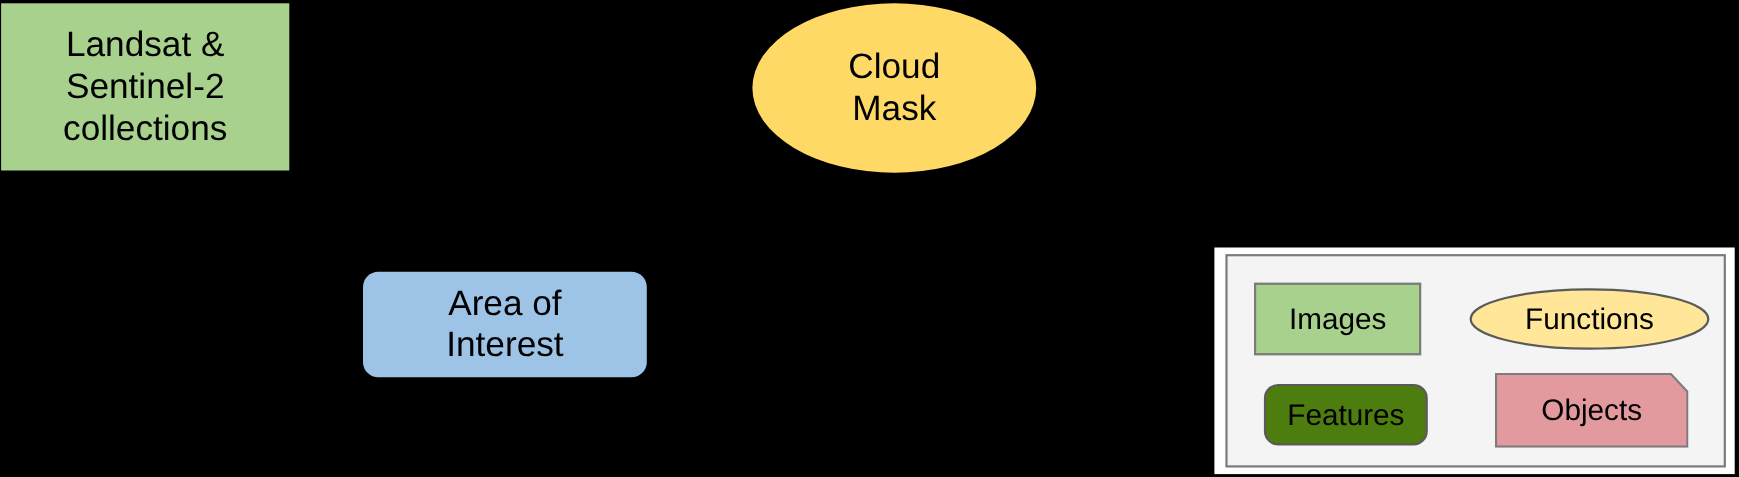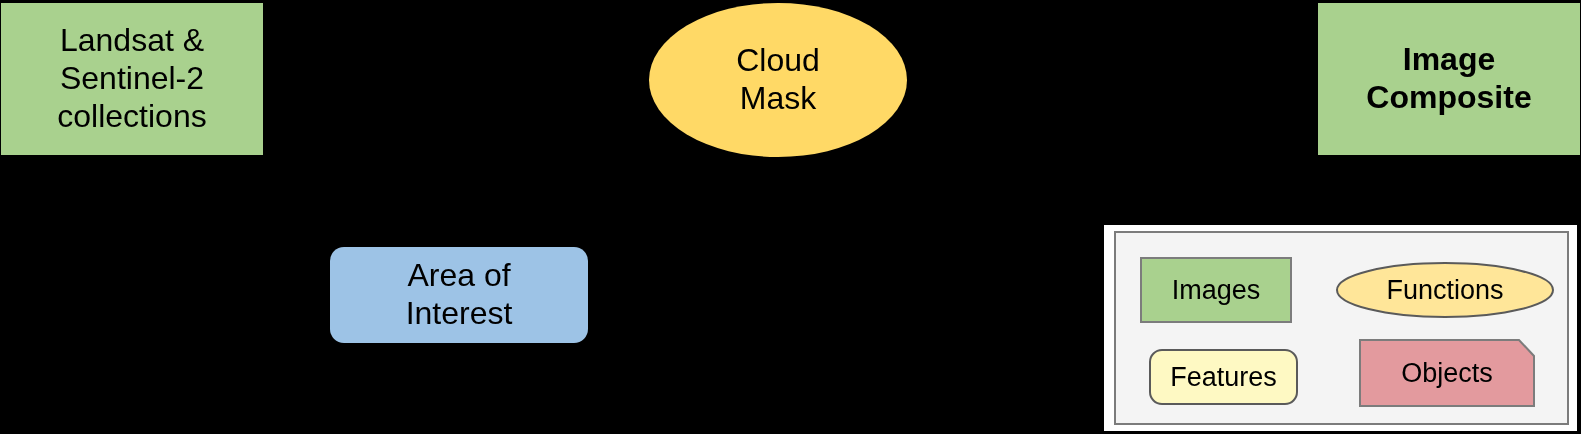--- a/index.html
+++ b/index.html
@@ -84,21 +84,21 @@
     text-align: center;
     color: #000000;
     font-size: 27px;
     box-sizing: border-box;
   }
   .lg-images {
     background: #A9D18E;
     border: 2px solid #7C7C7C;
   }
   .lg-features {
-    background: #fef9c3;
+    background: #4d7c0f;
     border: 2px solid #5A5A5A;
     border-radius: 13px;
   }
   .lg-functions-wrap { position: absolute; text-decoration: underline; }
   .lg-functions-wrap svg { position: absolute; left: 0; top: 0; }
   .lg-functions-text {
     position: absolute;
     left: 0; top: 0;
     width: 100%; height: 100%;
     display: flex; align-items: center; justify-content: center;
@@ -119,30 +119,26 @@
 
 <div id="canvas">
 
   <div class="node box-green" style="left:1px; top:3px; width:262px; height:152px;">
     <span class="node-label">Landsat &amp;
 Sentinel-2
 collections</span>
   </div>
 
 
-  <div class="node ellipse-yellow" style="left:649px; top:3px; width:258px; height:154px;">
+  <div class="node ellipse-yellow" style="left:684px; top:3px; width:258px; height:154px;">
     <span class="node-label">Cloud
 Mask</span>
   </div>
 
 
-  <div class="node box-green bold" style="left:1318px; top:3px; width:262px; height:152px;">
-    <span class="node-label">Image
-Composite</span>
-  </div>
 
   <div class="node rrect-blue" style="left:330px; top:228px; width:258px; height:96px;margin-top:19px;">
     <span class="node-label">Area of
 Interest</span>
   </div>
 
   <div id="legend">
     <div id="legend-inner">
 
       <div class="lg lg-images" style="left:24px; top:24px; width:152px; height:66px;">

